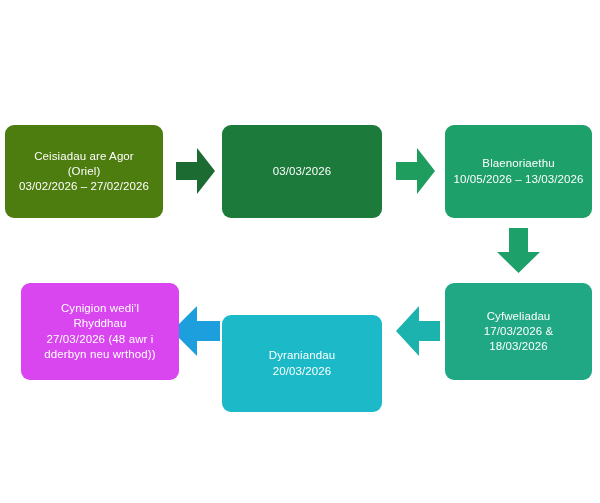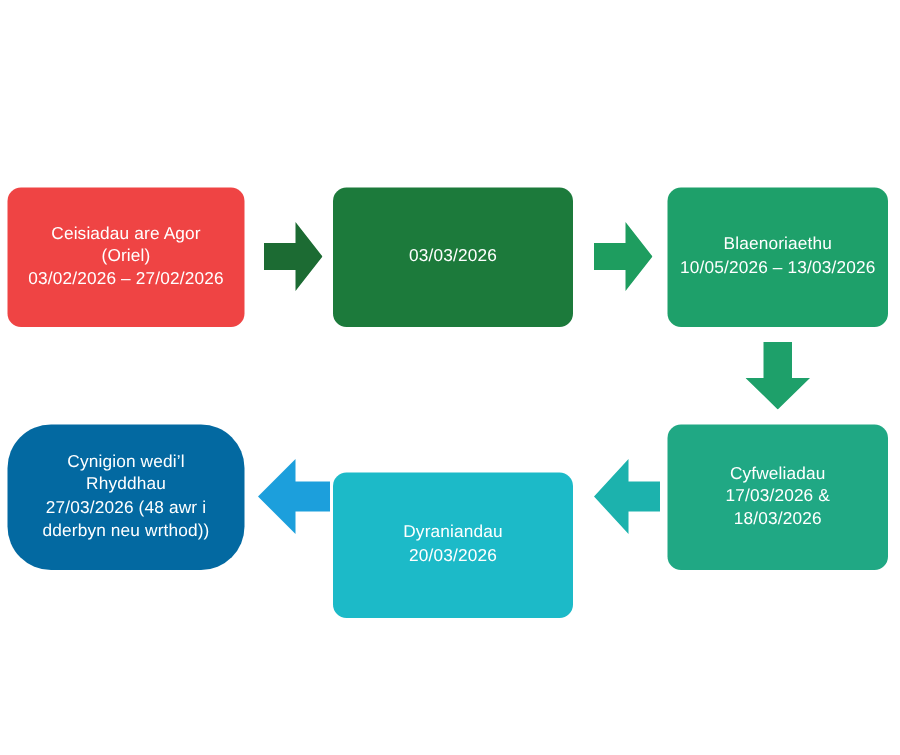--- a/index.html
+++ b/index.html
@@ -41,26 +41,26 @@
   .node .title {
     font-size: 11.5px;
     white-space: pre-line;
   }
   .node .sub {
     font-size: 11.5px;
     white-space: pre-line;
   }
 
   
-  #node-ceisiadau  { left: 5px;   top: 125px; width: 158px; height: 93px; background: #ef4444; }
+  #node-ceisiadau  { left: 5px;   top: 125px; width: 158px; height: 93px; background: #4d7c0f; }
   #node-rhestr     { left: 222px; top: 125px; width: 160px; height: 93px; background: #1c7a3b; }
   #node-blaenor    { left: 445px; top: 125px; width: 147px; height: 93px; background: #1ea06a; align-items: center; }
 
   
-  #node-cynigion   { left: 5px;   top: 283px; width: 158px; height: 97px; background: #0369a1; border-radius: 29px; }
+  #node-cynigion   { left: 21px;   top: 283px; width: 158px; height: 97px; background: #d946ef; }
   #node-dyraniad   { left: 222px; top: 283px; width: 160px; height: 97px; background: #1cbac8; margin-top: 32px; }
   #node-cyfweliad  { left: 445px; top: 283px; width: 147px; height: 97px; background: #20a884; }
 
   .arrow {
     position: absolute;
   }
   .arrow svg { display: block; }
 
   #arrow-1 { left: 176px; top: 148px; }
   #arrow-2 { left: 396px; top: 148px; }

